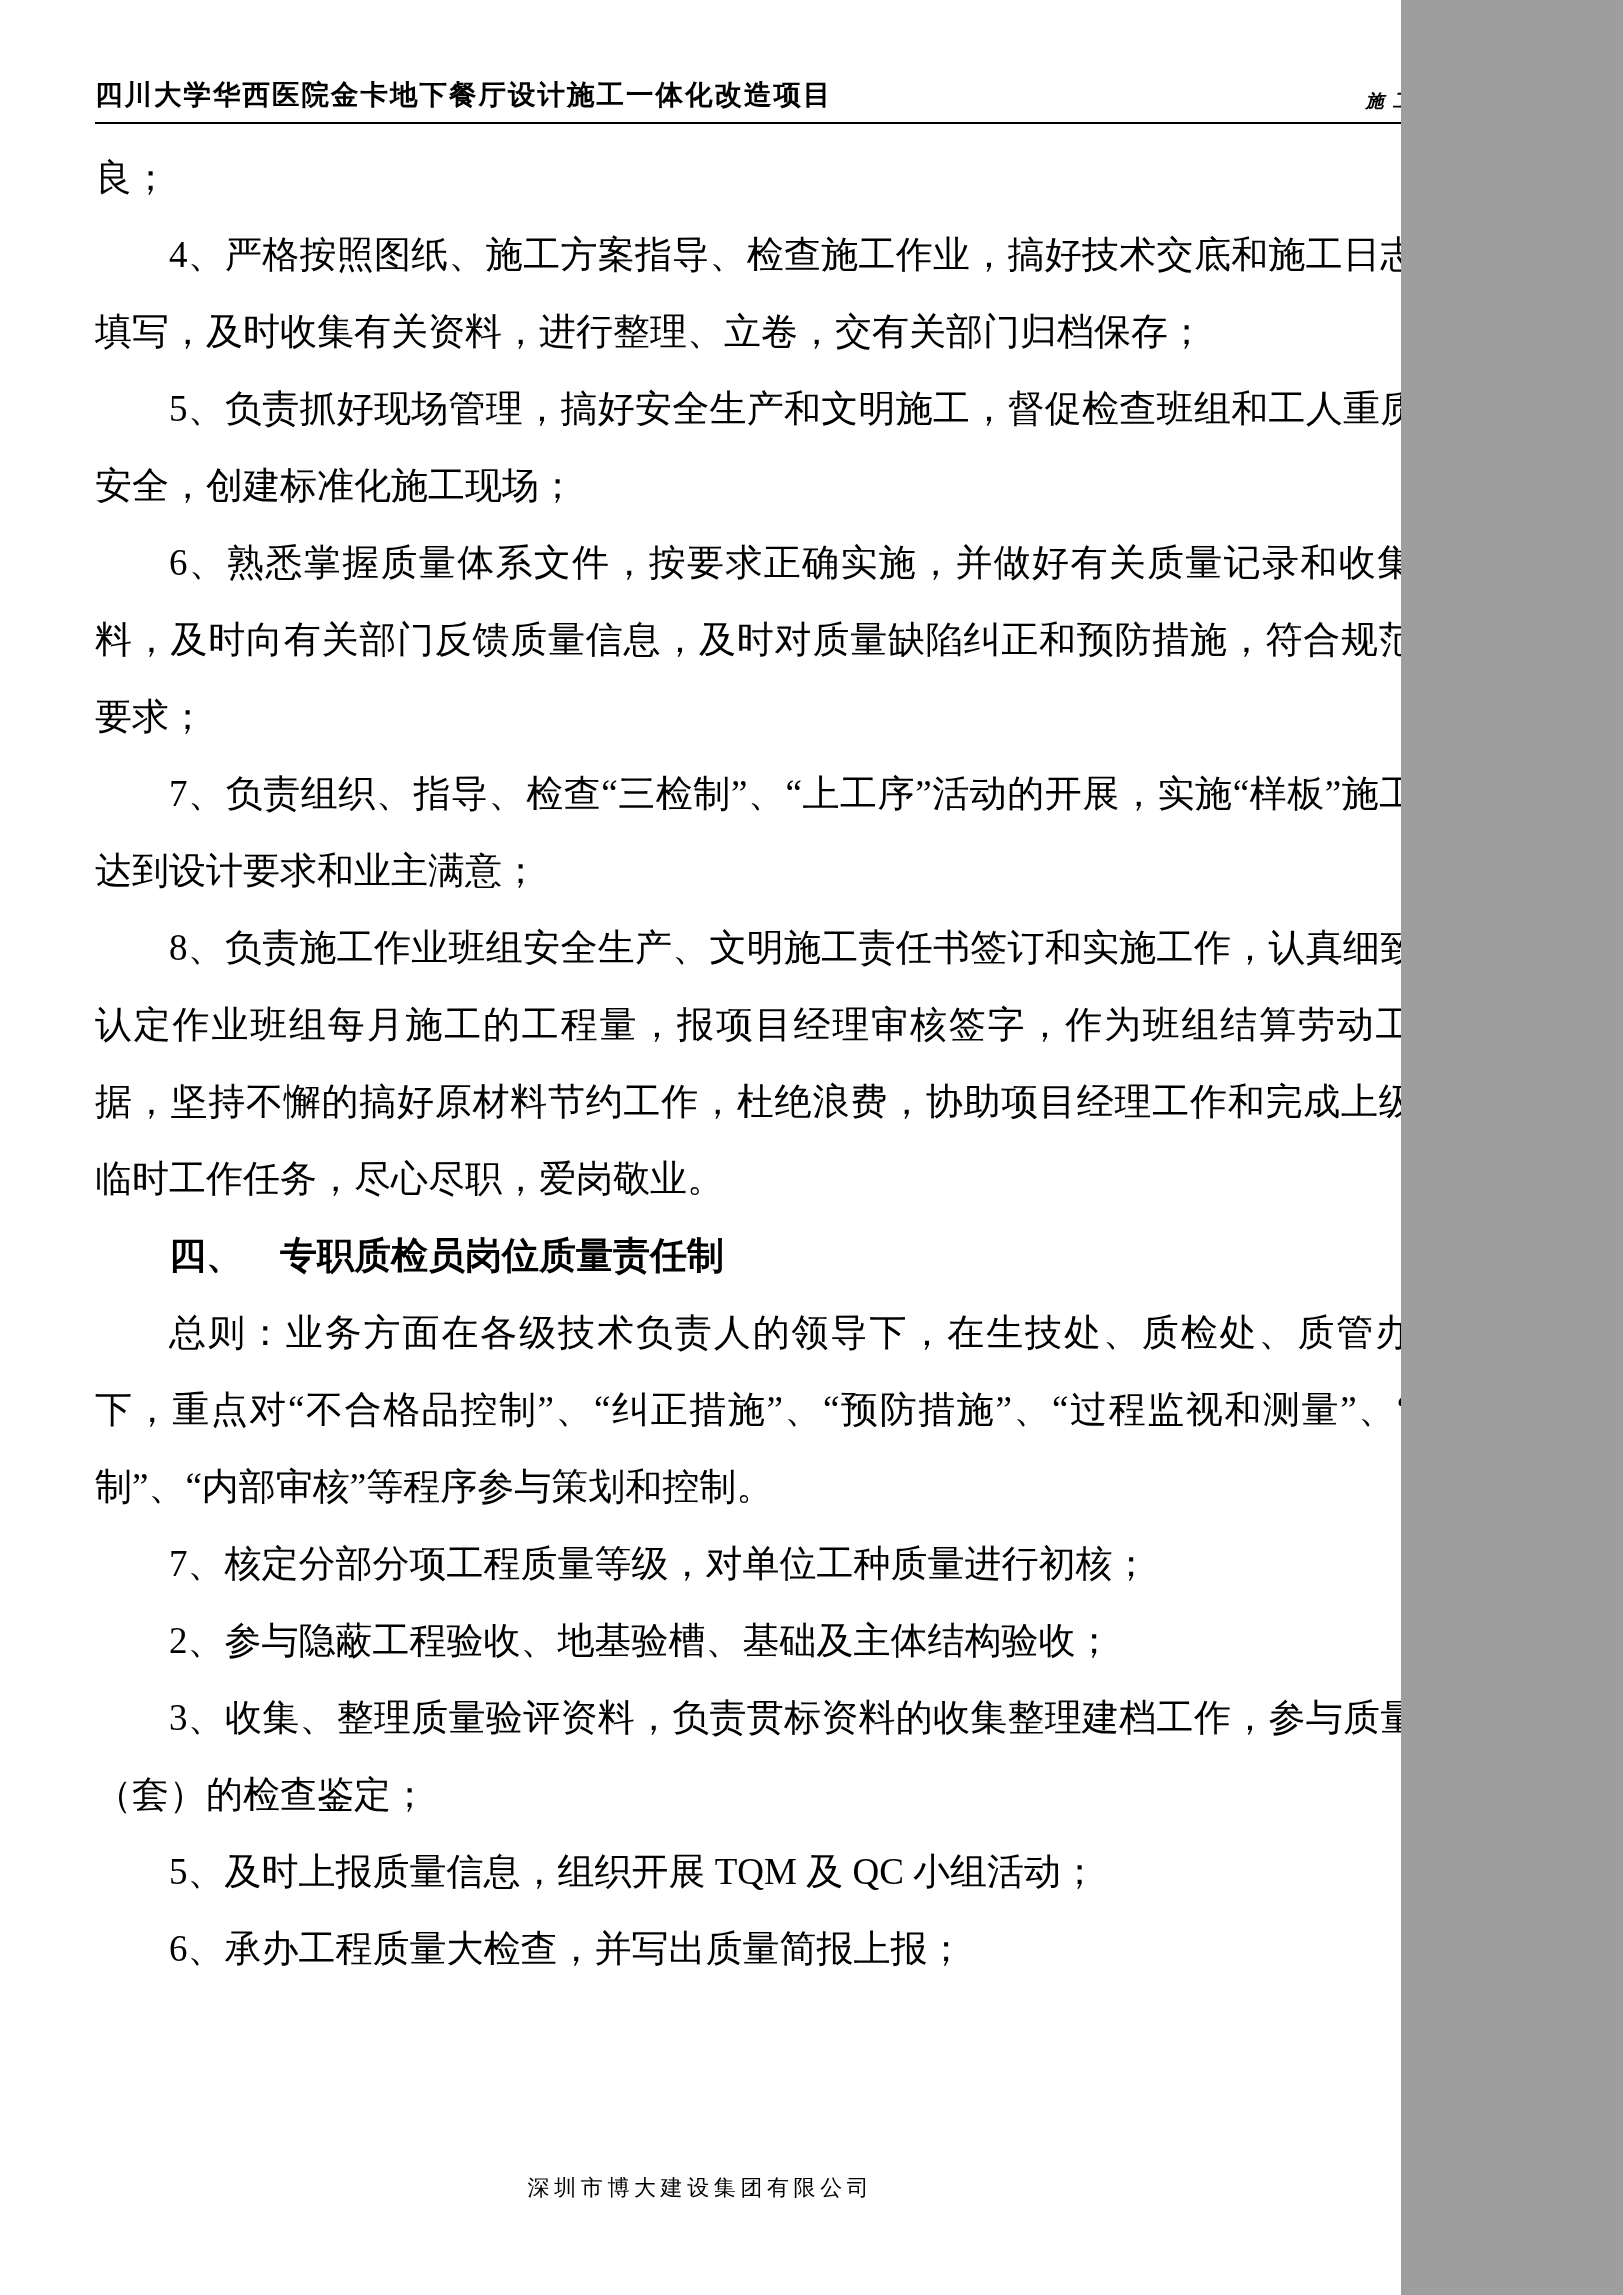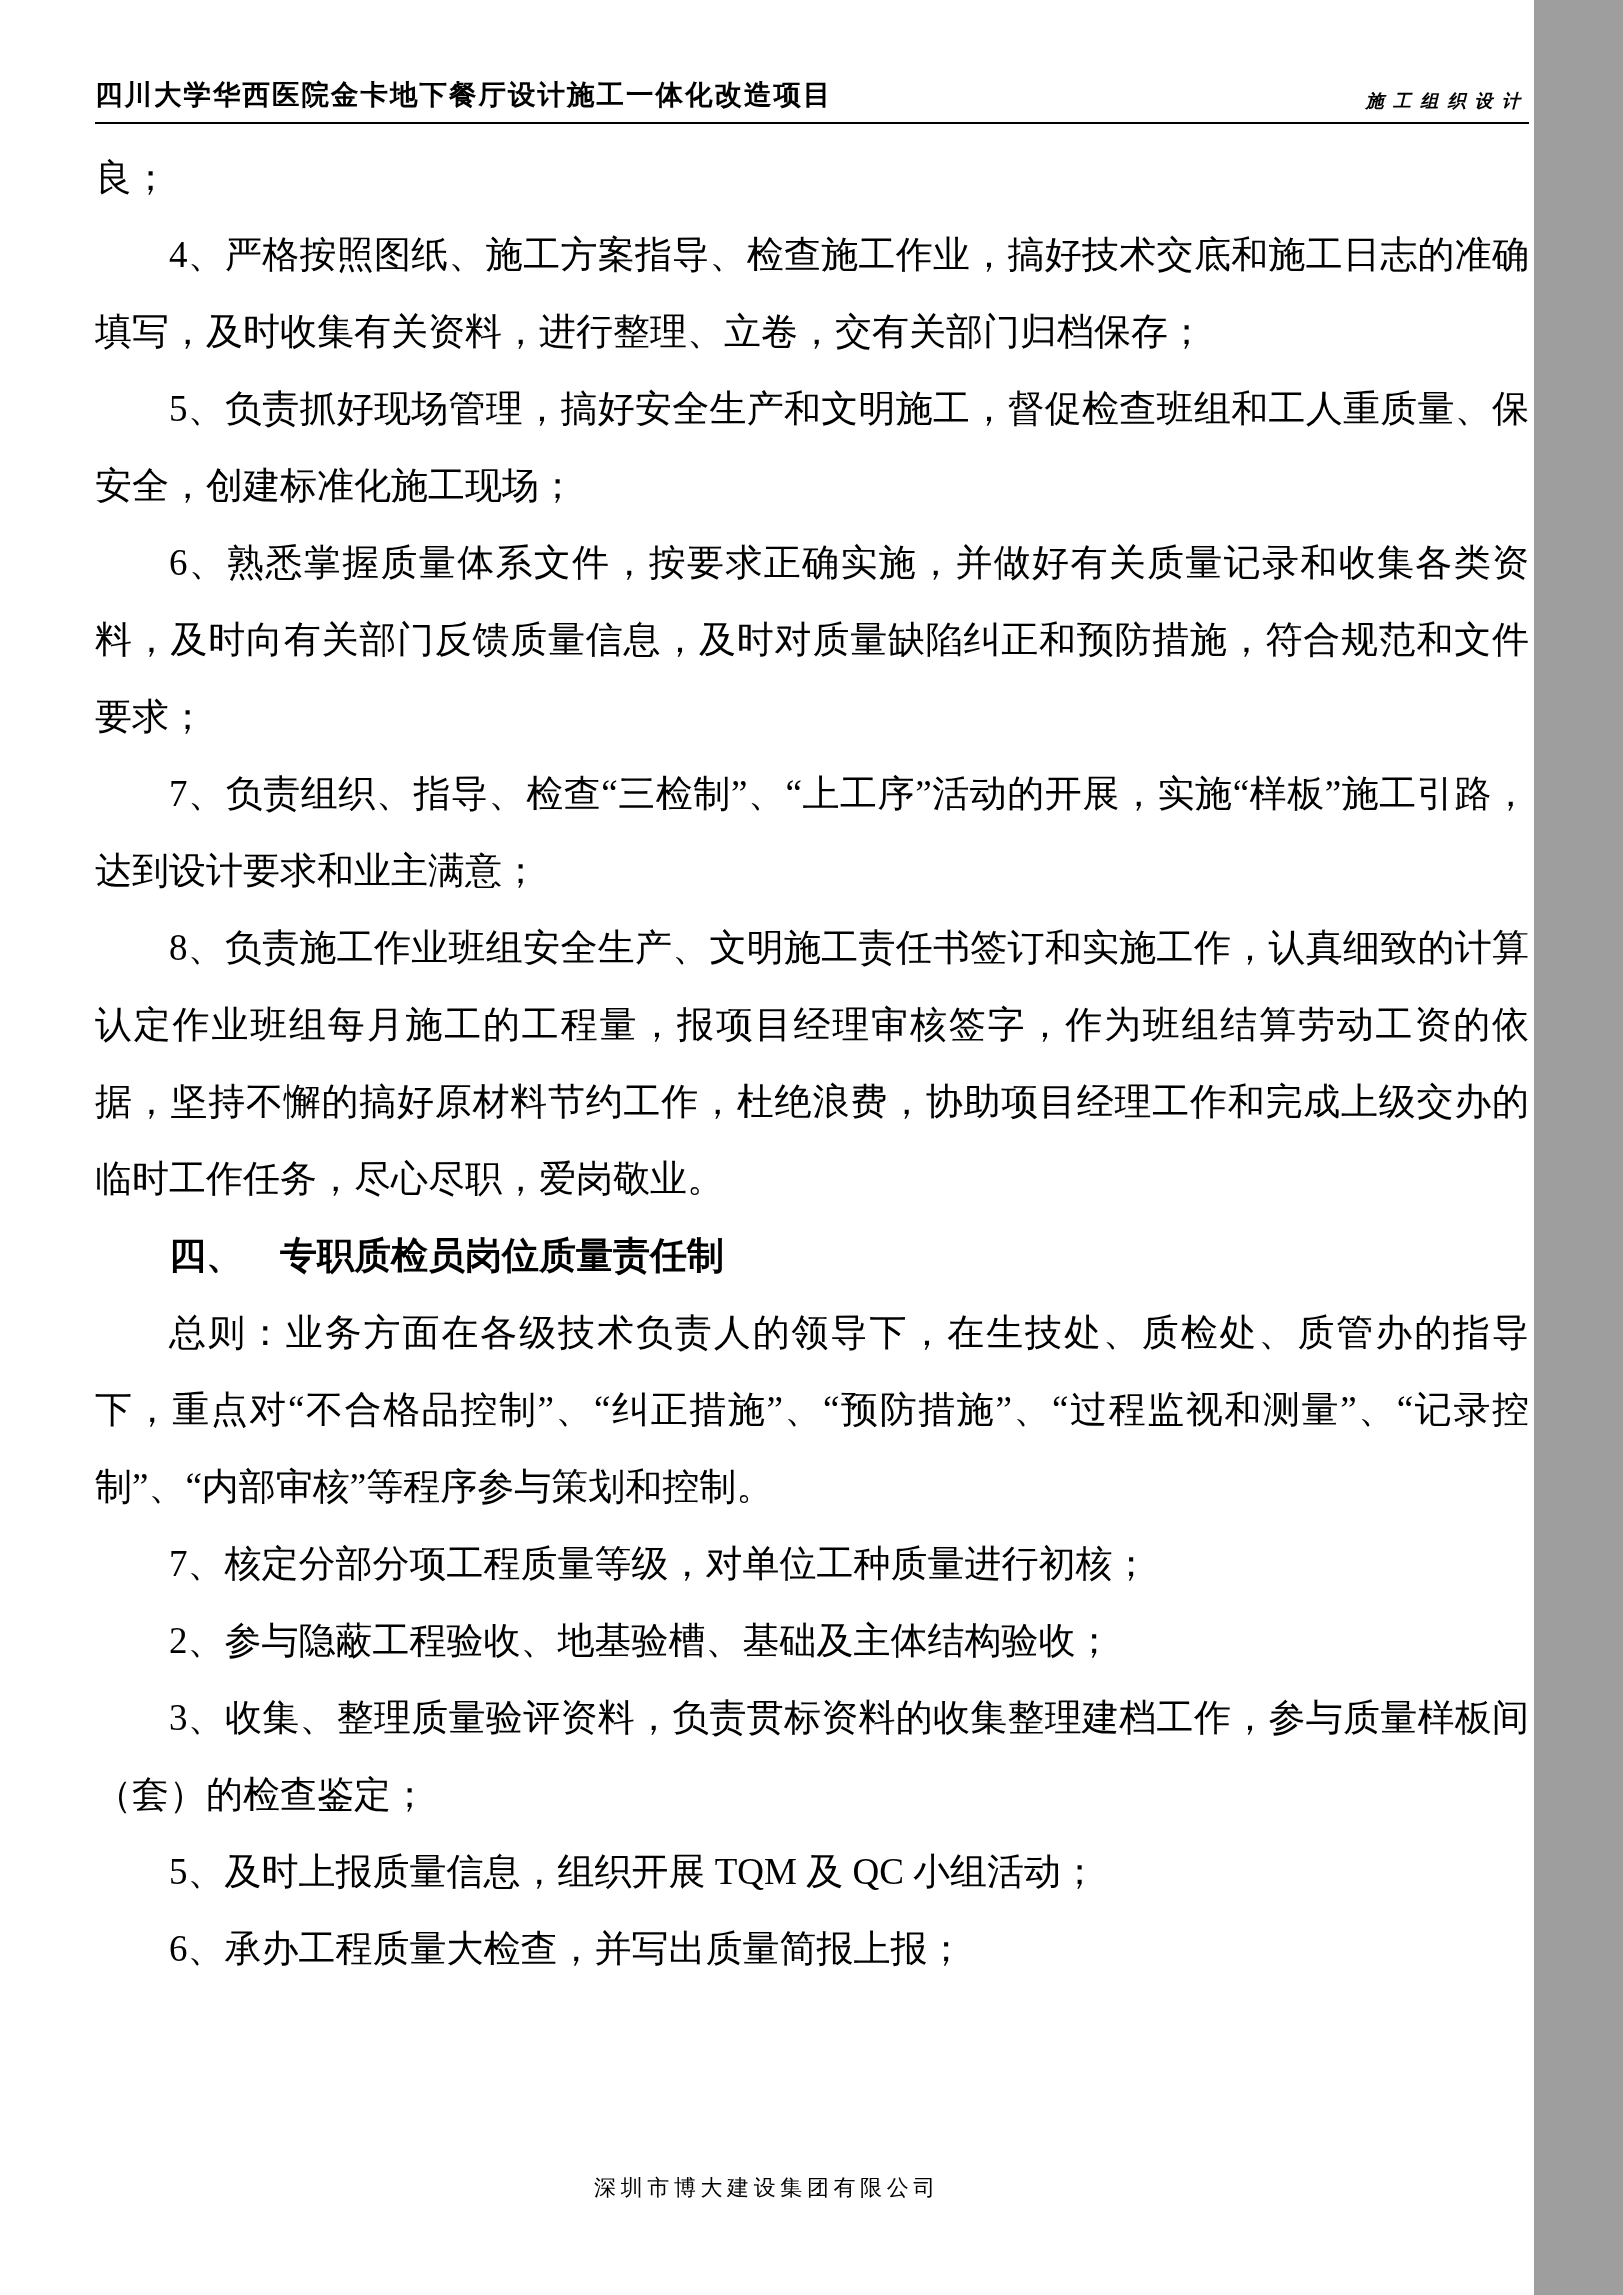--- a/index.html
+++ b/index.html
@@ -2,21 +2,21 @@
 <html style="font-size:10.5px"><head>
 <meta charset="utf-8">
 <style>
   html, body {
     margin: 0;
     padding: 0;
     background: #9e9e9e;
   }
   .page {
     position: relative;
-    width: 1534px;
+    width: 1401px;
     height: 2295px;
     background: #ffffff;
     font-family: "Liberation Serif", "DejaVu Serif", serif;
     color: #000000;
     overflow: hidden;
   }
   .header {
     position: absolute;
     top: 77px;
     left: 95px;

